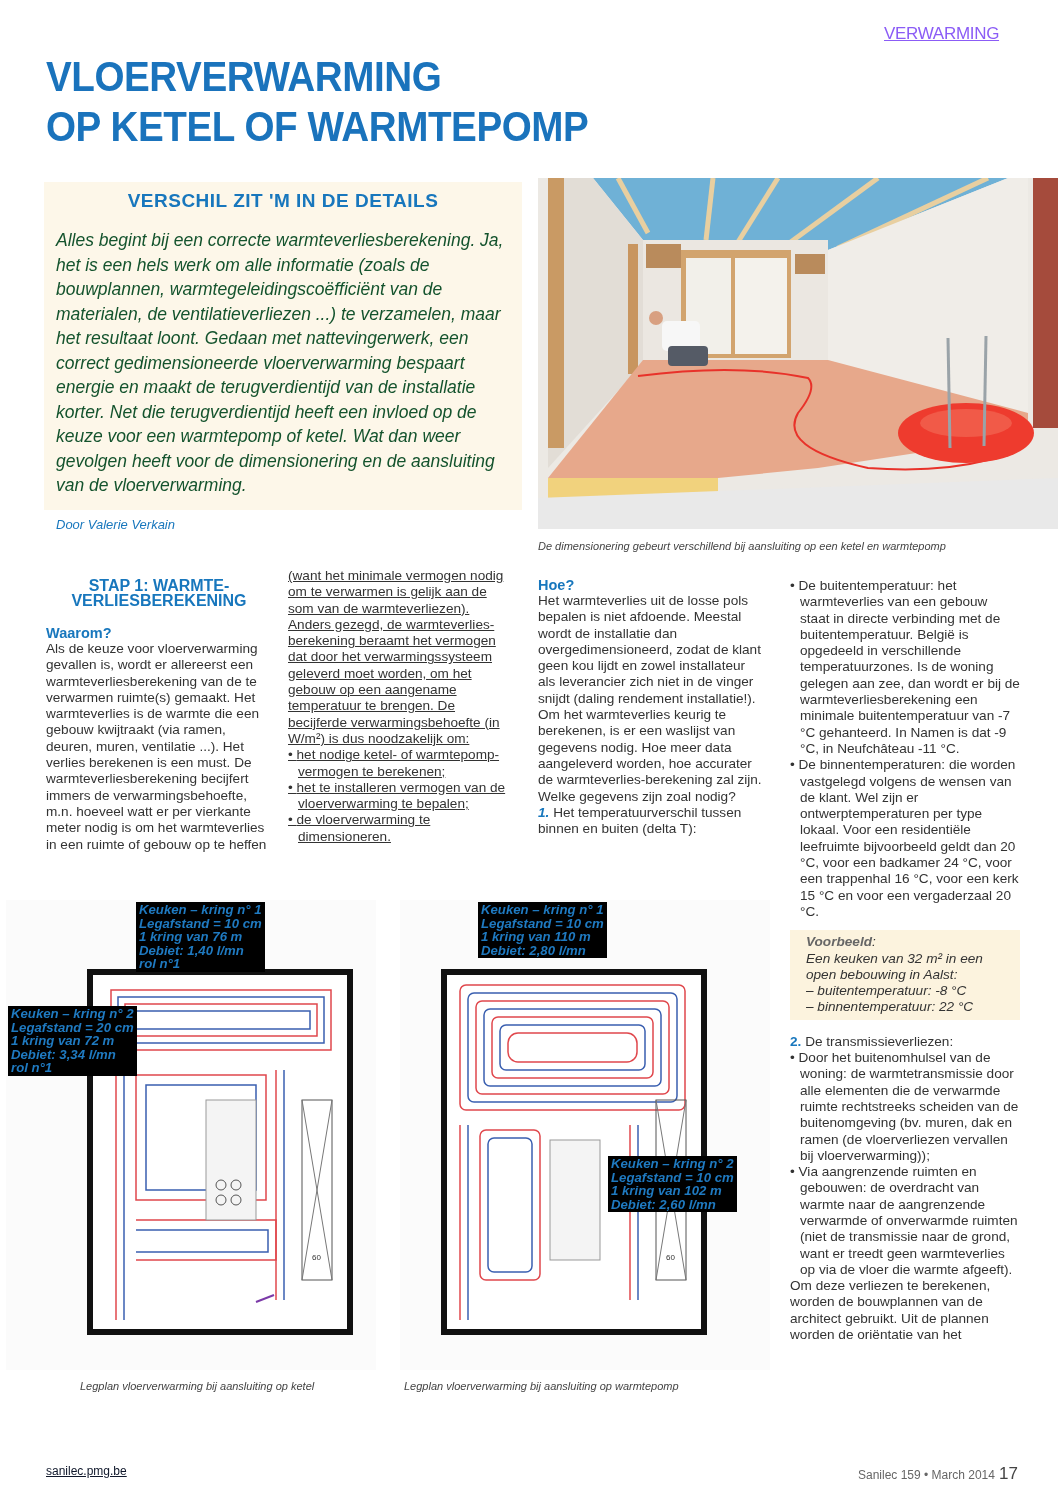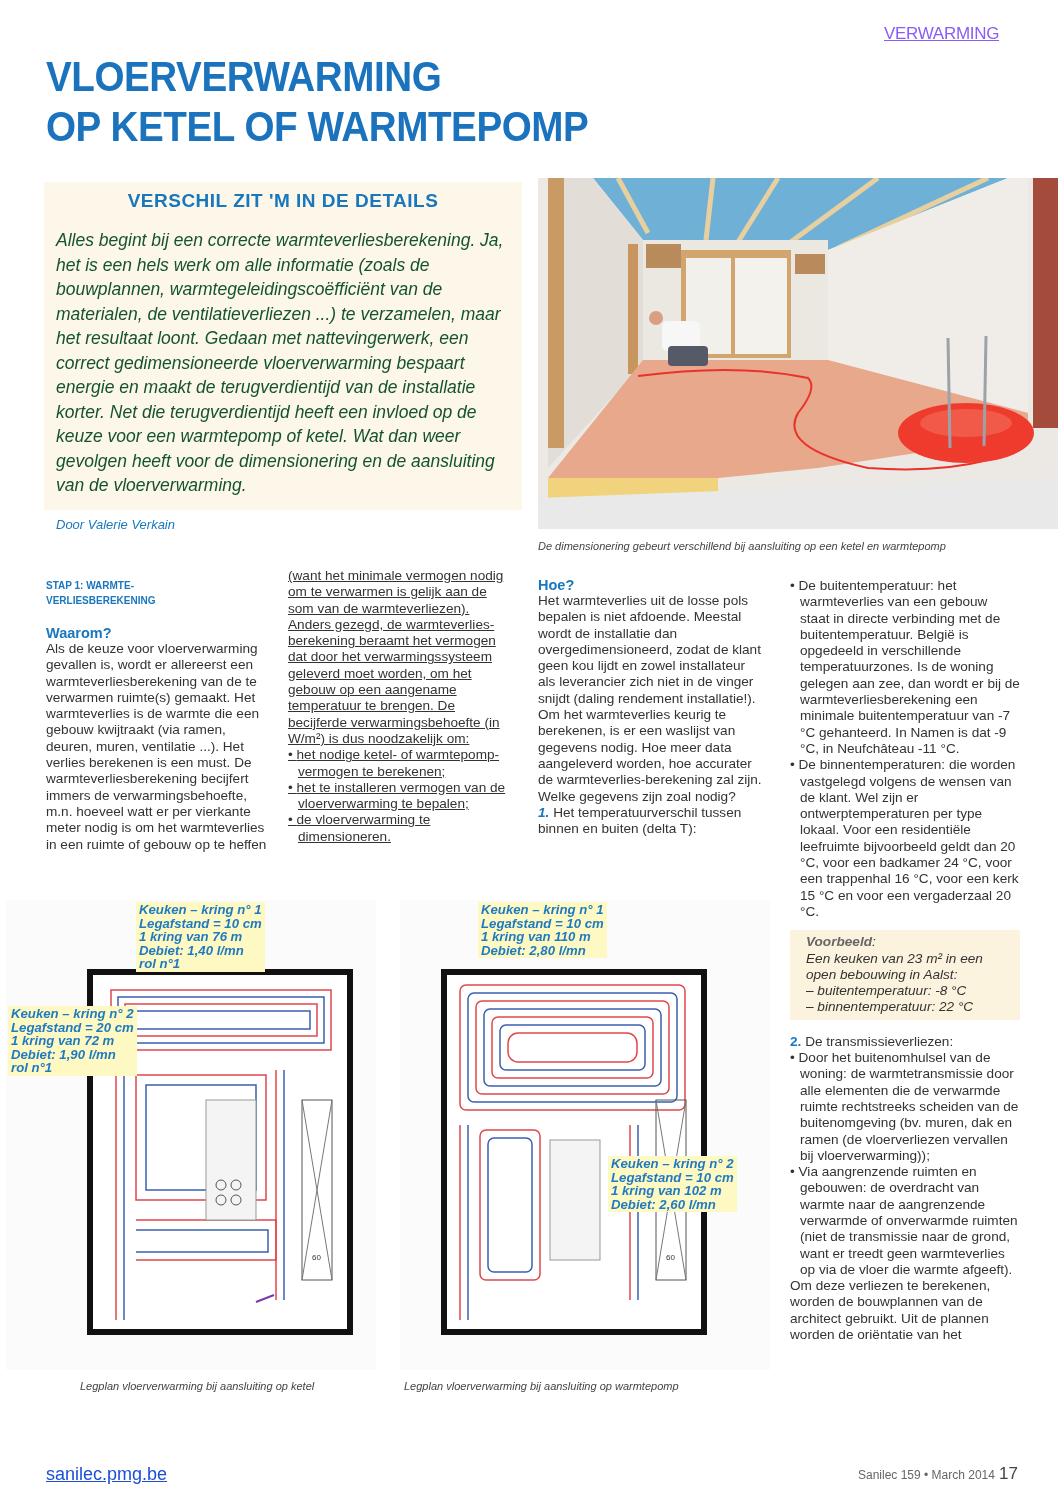--- a/index.html
+++ b/index.html
@@ -15,23 +15,23 @@
   .intro-text { position:absolute; left:12px; top:46px; width:460px; font-style:italic; font-size:17.5px; line-height:24.5px; color:#14532d; }
   .byline { position:absolute; left:12px; top:335px; font-style:italic; font-size:13px; color:#1877bd; }
   .photo { left:538px; top:178px; width:520px; height:351px; overflow:hidden; }
   .caption-photo { left:538px; top:540px; font-style:italic; font-size:11px; color:#444; }
   .col { font-size:13.6px; line-height:16.3px; color:#333; }
   .col p { margin:0; }
   .subhead { color:#1877bd; font-weight:bold; font-size:14.5px; line-height:15px; }
   .bul { padding-left:10px; text-indent:-10px; }
   .ex-box { background:#fcf3de; font-style:italic; padding:4px 16px; }
   .plan { background:#fbfbfb; }
-  .plan-label { font-weight:bold; font-style:italic; color:#1f7ac1; font-size:13.2px; line-height:13.6px; background:#fef9c3; padding:1px 3px; }
+  .plan-label { font-weight:bold; font-style:italic; color:#1f7ac1; font-size:13.2px; line-height:13.6px; background:#000000; padding:1px 3px; }
   .plan-caption { font-style:italic; font-size:11px; color:#444; }
-  .footer-left { left:46px; top:1464px; font-size:18px; color:#1d4ed8; text-decoration:underline; }
+  .footer-left { left:46px; top:1464px; font-size:12px; color:#0f172a; text-decoration:underline; }
   .footer-right { left:858px; top:1464px; font-size:12px; color:#666; }
   .footer-right .pg { font-size:17px; color:#444; margin-left:4px; }
 </style>
 </head>
 <body>
 
 <div class="abs section-tag">VERWARMING</div>
 <div class="abs title">
   <div>VLOERVERWARMING</div>
   <div>OP KETEL OF WARMTEPOMP</div>
@@ -81,21 +81,21 @@
     <path d="M100,198 Q200,185 270,200 Q280,210 260,235 Q240,270 330,290 Q400,295 450,282" stroke="#e8322a" stroke-width="2" fill="none"></path>
     <ellipse cx="428" cy="255" rx="68" ry="30" fill="#ee3b2e"></ellipse>
     <ellipse cx="428" cy="245" rx="46" ry="14" fill="#f15a48"></ellipse>
     <line x1="410" y1="160" x2="412" y2="270" stroke="#9aa3a8" stroke-width="3"></line>
     <line x1="448" y1="158" x2="446" y2="268" stroke="#9aa3a8" stroke-width="3"></line>
   </svg>
 </div>
 <div class="abs caption-photo">De dimensionering gebeurt verschillend bij aansluiting op een ketel en warmtepomp</div>
 
 <div class="abs col" style="left:46px; top:578px; width:226px;">
-  <div class="subhead" style="font-size:10px;">
+  <div class="subhead" style="font-size:16px;text-align:center;">
     <div>STAP 1: WARMTE-</div>
     <div>VERLIESBEREKENING</div>
   </div>
   <div class="subhead" style="margin-top:18px;">Waarom?</div>
   <p>Als de keuze voor vloerverwarming gevallen is, wordt er allereerst een warmteverliesberekening van de te verwarmen ruimte(s) gemaakt. Het warmteverlies is de warmte die een gebouw kwijtraakt (via ramen, deuren, muren, ventilatie ...). Het verlies berekenen is een must. De warmteverliesberekening becijfert immers de verwarmingsbehoefte, m.n. hoeveel watt er per vierkante meter nodig is om het warmteverlies in een ruimte of gebouw op te heffen</p>
 </div>
 
 <div class="abs col" style="left:288px; top:568px; width:226px;text-decoration:underline;">
   <p>(want het minimale vermogen nodig om te verwarmen is gelijk aan de som van de warmteverliezen). Anders gezegd, de warmteverlies-berekening beraamt het vermogen dat door het verwarmingssysteem geleverd moet worden, om het gebouw op een aangename temperatuur te brengen. De becijferde verwarmingsbehoefte (in W/m²) is dus noodzakelijk om:</p>
   <p class="bul">• <span>het nodige ketel- of warmtepomp-vermogen te berekenen;</span></p>
@@ -107,21 +107,21 @@
   <div class="subhead">Hoe?</div>
   <p>Het warmteverlies uit de losse pols bepalen is niet afdoende. Meestal wordt de installatie dan overgedimensioneerd, zodat de klant geen kou lijdt en zowel installateur als leverancier zich niet in de vinger snijdt (daling rendement installatie!). Om het warmteverlies keurig te berekenen, is er een waslijst van gegevens nodig. Hoe meer data aangeleverd worden, hoe accurater de warmteverlies-berekening zal zijn. Welke gegevens zijn zoal nodig?</p>
   <p><b class="blue" style="font-style:italic">1.</b> <span>Het temperatuurverschil tussen binnen en buiten (delta T):</span></p>
 </div>
 
 <div class="abs col" style="left:790px; top:578px; width:230px;">
   <p class="bul">• <span>De buitentemperatuur: het warmteverlies van een gebouw staat in directe verbinding met de buitentemperatuur. België is opgedeeld in verschillende temperatuurzones. Is de woning gelegen aan zee, dan wordt er bij de warmteverliesberekening een minimale buitentemperatuur van -7 °C gehanteerd. In Namen is dat -9 °C, in Neufchâteau -11 °C.</span></p>
   <p class="bul">• <span>De binnentemperaturen: die worden vastgelegd volgens de wensen van de klant. Wel zijn er ontwerptemperaturen per type lokaal. Voor een residentiële leefruimte bijvoorbeeld geldt dan 20 °C, voor een badkamer 24 °C, voor een trappenhal 16 °C, voor een kerk 15 °C en voor een vergaderzaal 20 °C.</span></p>
   <div class="ex-box" style="margin-top:10px;">
     <div><b style="color:#666">Voorbeeld</b>:</div>
-    <div>Een keuken van 23 m² in een open bebouwing in Aalst:</div>
+    <div>Een keuken van 32 m² in een open bebouwing in Aalst:</div>
     <div>– buitentemperatuur: -8 °C</div>
     <div>– binnentemperatuur: 22 °C</div>
   </div>
   <p style="margin-top:14px;"><b class="blue">2.</b> <span>De transmissieverliezen:</span></p>
   <p class="bul">• <span>Door het buitenomhulsel van de woning: de warmtetransmissie door alle elementen die de verwarmde ruimte rechtstreeks scheiden van de buitenomgeving (bv. muren, dak en ramen (de vloerverliezen vervallen bij vloerverwarming));</span></p>
   <p class="bul">• <span>Via aangrenzende ruimten en gebouwen: de overdracht van warmte naar de aangrenzende verwarmde of onverwarmde ruimten (niet de transmissie naar de grond, want er treedt geen warmteverlies op via de vloer die warmte afgeeft).</span></p>
   <p>Om deze verliezen te berekenen, worden de bouwplannen van de architect gebruikt. Uit de plannen worden de oriëntatie van het</p>
 </div>
 
 <div class="abs plan" style="left:6px; top:900px; width:370px; height:470px;">
@@ -155,21 +155,21 @@
     <div>Keuken – kring n° 1</div>
       <div>Legafstand = 10 cm</div>
     <div>1 kring van 76 m</div>
       <div>Debiet: 1,40 l/mn</div>
       <div>rol n°1</div>
   </div>
   <div class="abs plan-label" style="left:2px; top:106px;">
     <div>Keuken – kring n° 2</div>
       <div>Legafstand = 20 cm</div>
     <div>1 kring van 72 m</div>
-      <div>Debiet: 1,90 l/mn</div>
+      <div>Debiet: 3,34 l/mn</div>
       <div>rol n°1</div>
   </div>
 </div>
 <div class="abs plan-caption" style="left:80px; top:1380px;">Legplan vloerverwarming bij aansluiting op ketel</div>
 
 <div class="abs plan" style="left:400px; top:900px; width:370px; height:470px;">
   <svg width="370" height="470" viewBox="0 0 370 470">
     <rect x="44" y="72" width="260" height="360" fill="#fff" stroke="#111" stroke-width="6"></rect>
     <g fill="none" stroke-width="1.5">
       <rect x="60" y="85" width="225" height="125" rx="6" stroke="#e0474c"></rect>

